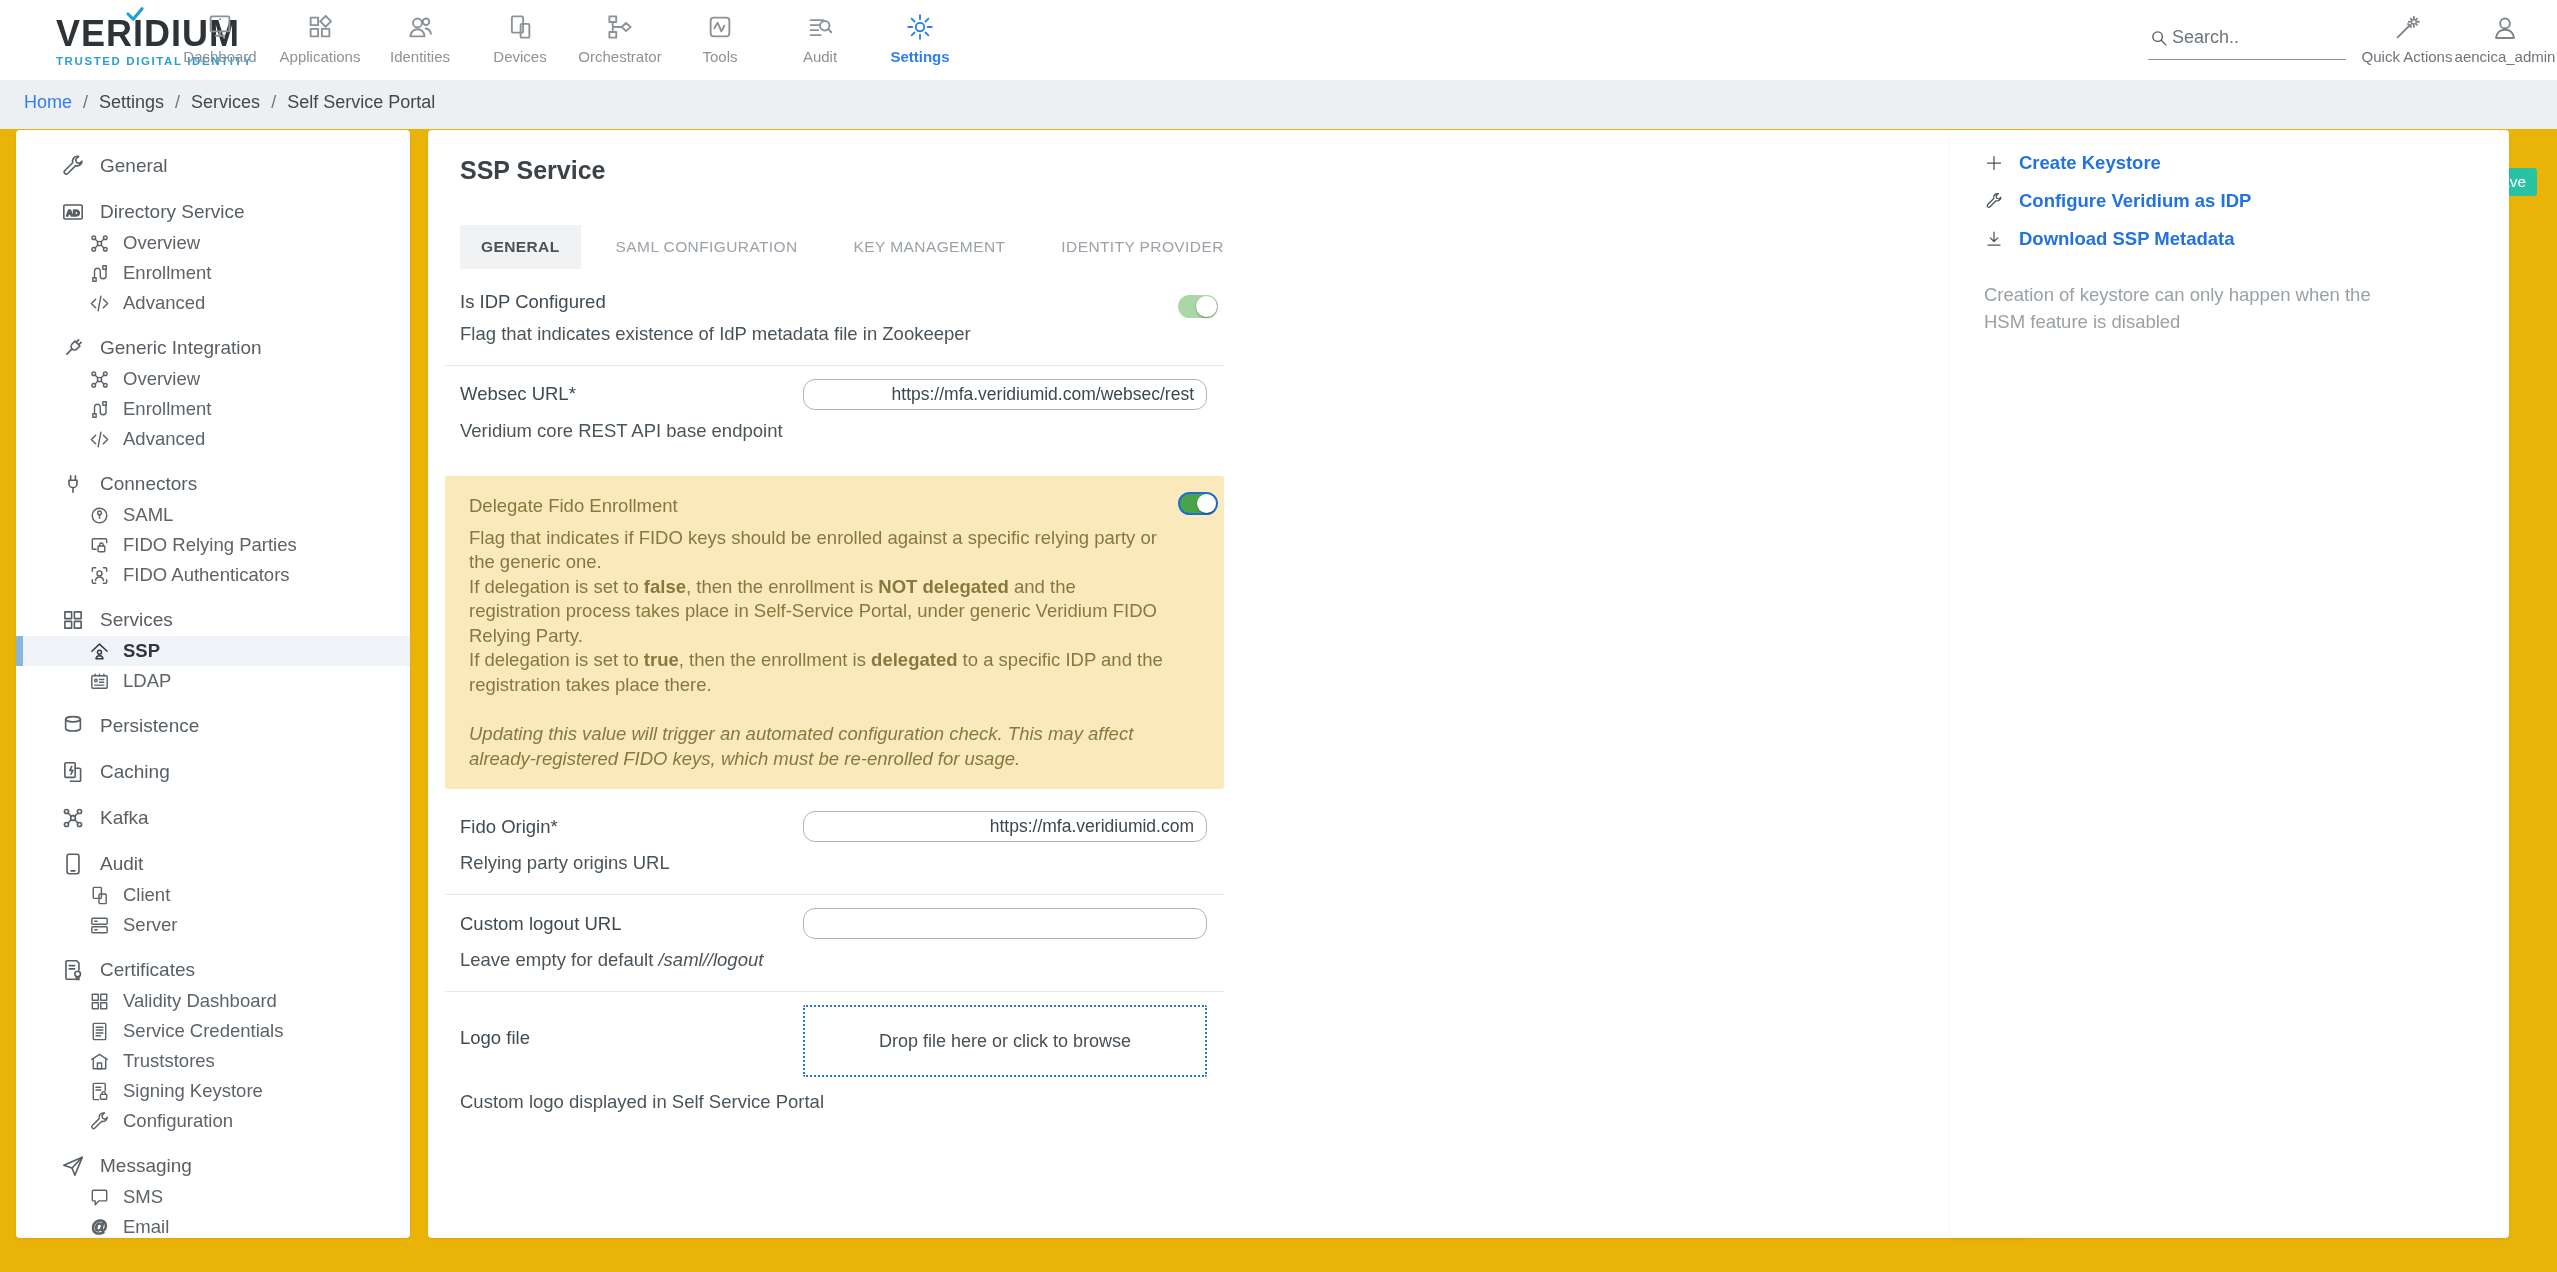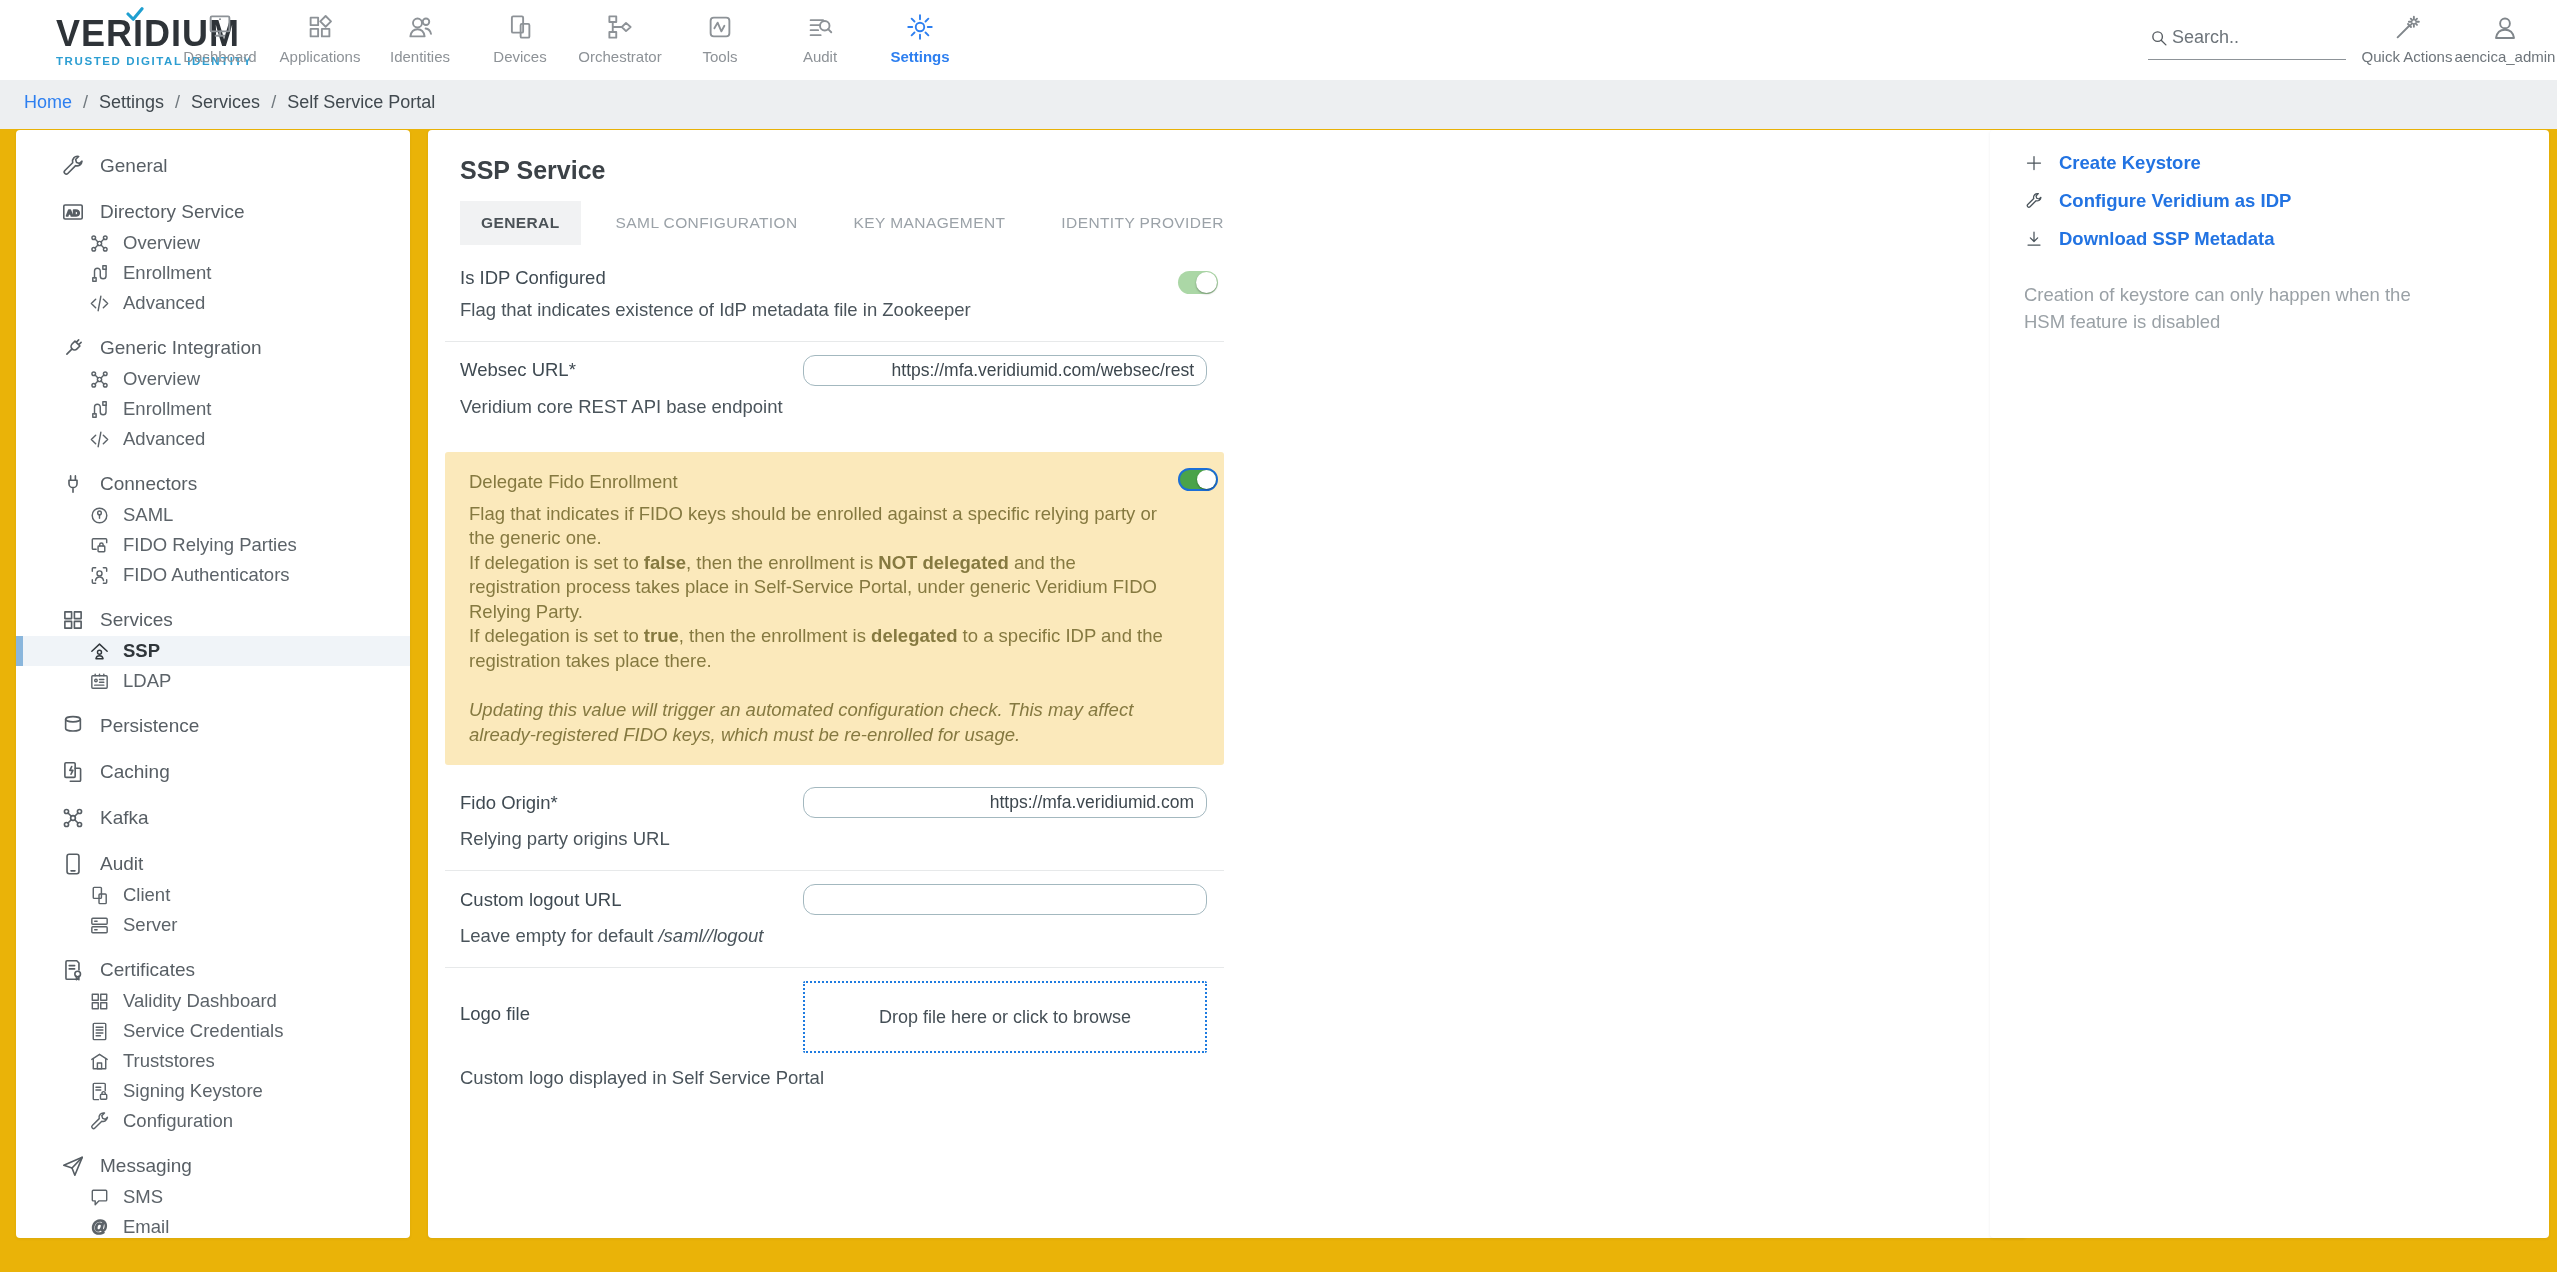--- a/index.html
+++ b/index.html
@@ -28,32 +28,32 @@
   .crumbbar{position:absolute;left:0;top:80px;width:2557px;height:49px;background:#edeff1;}
   .crumbs{position:absolute;left:24px;top:12px;display:flex;gap:11px;font-size:18px;color:#41494f;align-items:center;}
   .crumbs .home{color:#2d7ff0;cursor:pointer;}
   .crumbs .sep{color:#70787e;}
   .savebtn{position:absolute;right:20px;top:88px;width:57px;height:28px;background:#28c2a4;color:#fff;border:none;border-radius:3px;font-size:15.5px;font-family:inherit;cursor:pointer;}
 
   
   .card{position:absolute;top:130px;background:#fff;border-radius:4px;box-shadow:0 1px 3px rgba(40,50,60,.08);}
   .side-card{left:16px;width:394px;height:1108px;overflow:hidden;}
   .main-card{left:428px;width:1598px;height:1108px;}
-  .right-card{left:1990px;width:559px;height:1108px;}
+  .right-card{left:1950px;width:559px;height:1108px;}
 
   
   .side{padding-top:6px;}
   .sec{height:32px;margin-top:14px;display:flex;align-items:center;gap:14px;padding-left:44px;font-size:19px;color:#575e64;cursor:pointer;}
   .sub{height:30px;display:flex;align-items:center;gap:12px;padding-left:72px;font-size:18.5px;color:#5c6369;cursor:pointer;}
   .sub.active{background:#f0f4f8;border-left:7px solid #8ab6dc;padding-left:65px;font-weight:bold;color:#30363b;}
   .side svg{flex:0 0 auto;}
 
   
   .main-inner{padding:22px 0 0 17px;}
-  .m-title{font-size:25px;font-weight:bold;color:#3c4247;margin:4px 0 16px 15px;}
+  .m-title{font-size:25px;font-weight:bold;color:#3c4247;margin:4px 0 40px 15px;}
   .tabs{display:flex;margin-left:15px;margin-bottom:12px;}
   .tab{padding:13px 21px;margin-right:14px;font-size:15.5px;letter-spacing:.4px;color:#9ba2a8;cursor:pointer;white-space:nowrap;}
   .tab.active{background:#f1f2f3;color:#4b5257;font-weight:bold;}
   .rows{width:779px;}
   .row{position:relative;padding:10px 0 18px 15px;}
   .row.divided{border-top:1px solid #e7e9ea;padding-top:13px;}
   .row-top{display:flex;align-items:center;}
   .row-top.top-align{align-items:flex-start;}
   .fld-label{flex:0 0 343px;font-size:18.5px;color:#3f4a52;}
   .fld-desc{font-size:18.5px;color:#4a545b;margin-top:9px;line-height:1.35;max-width:720px;}

